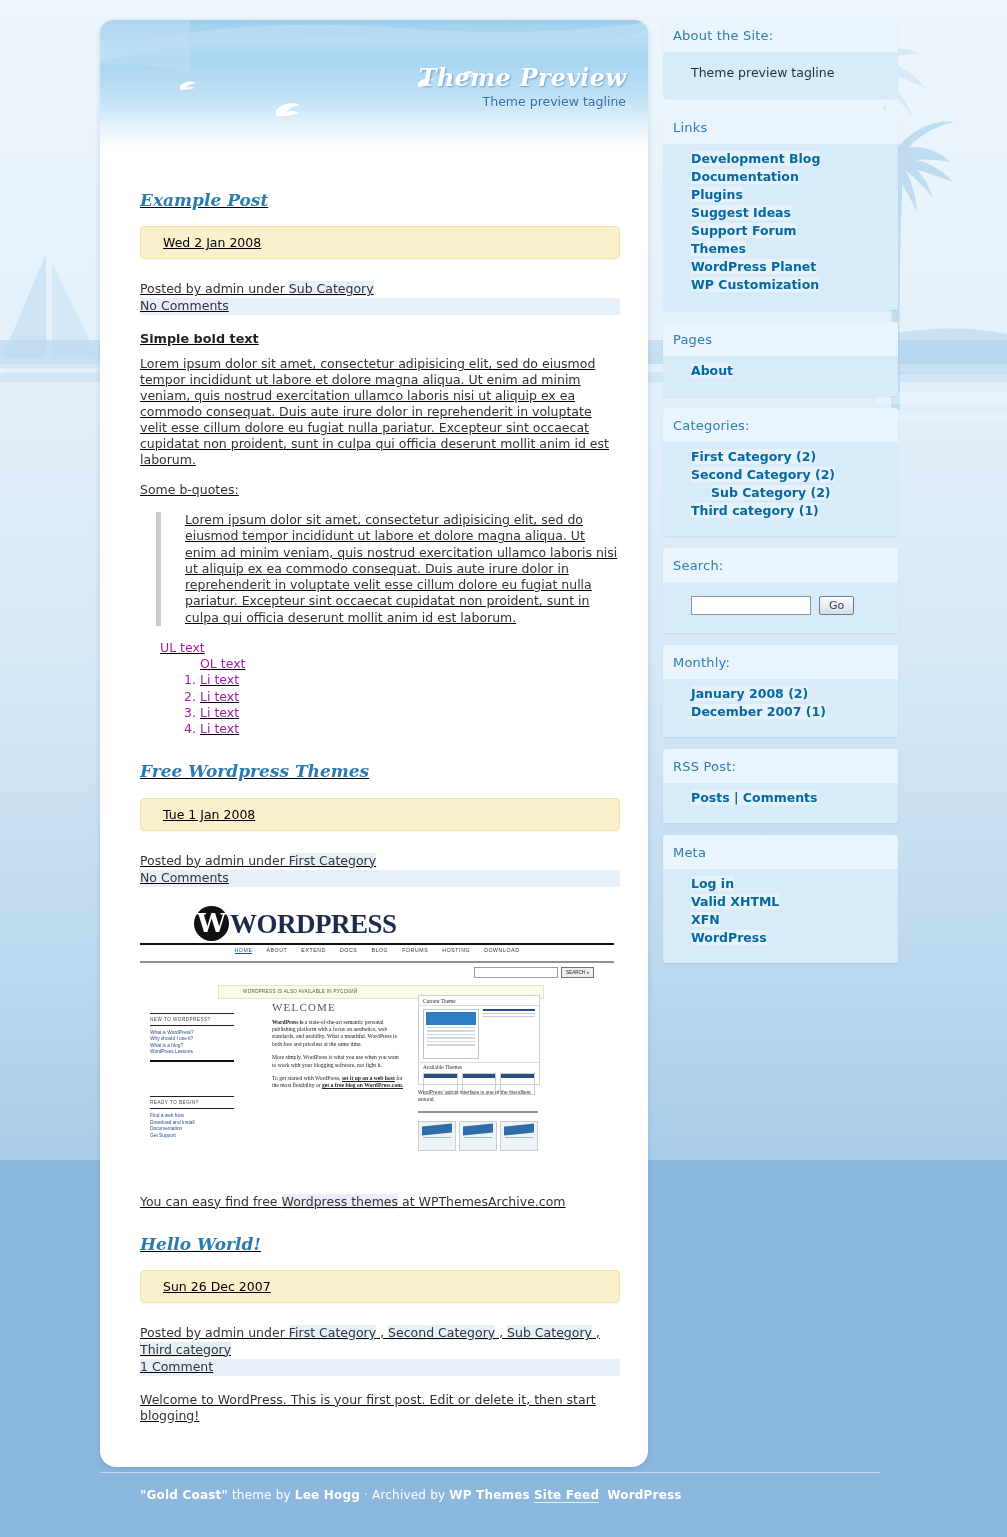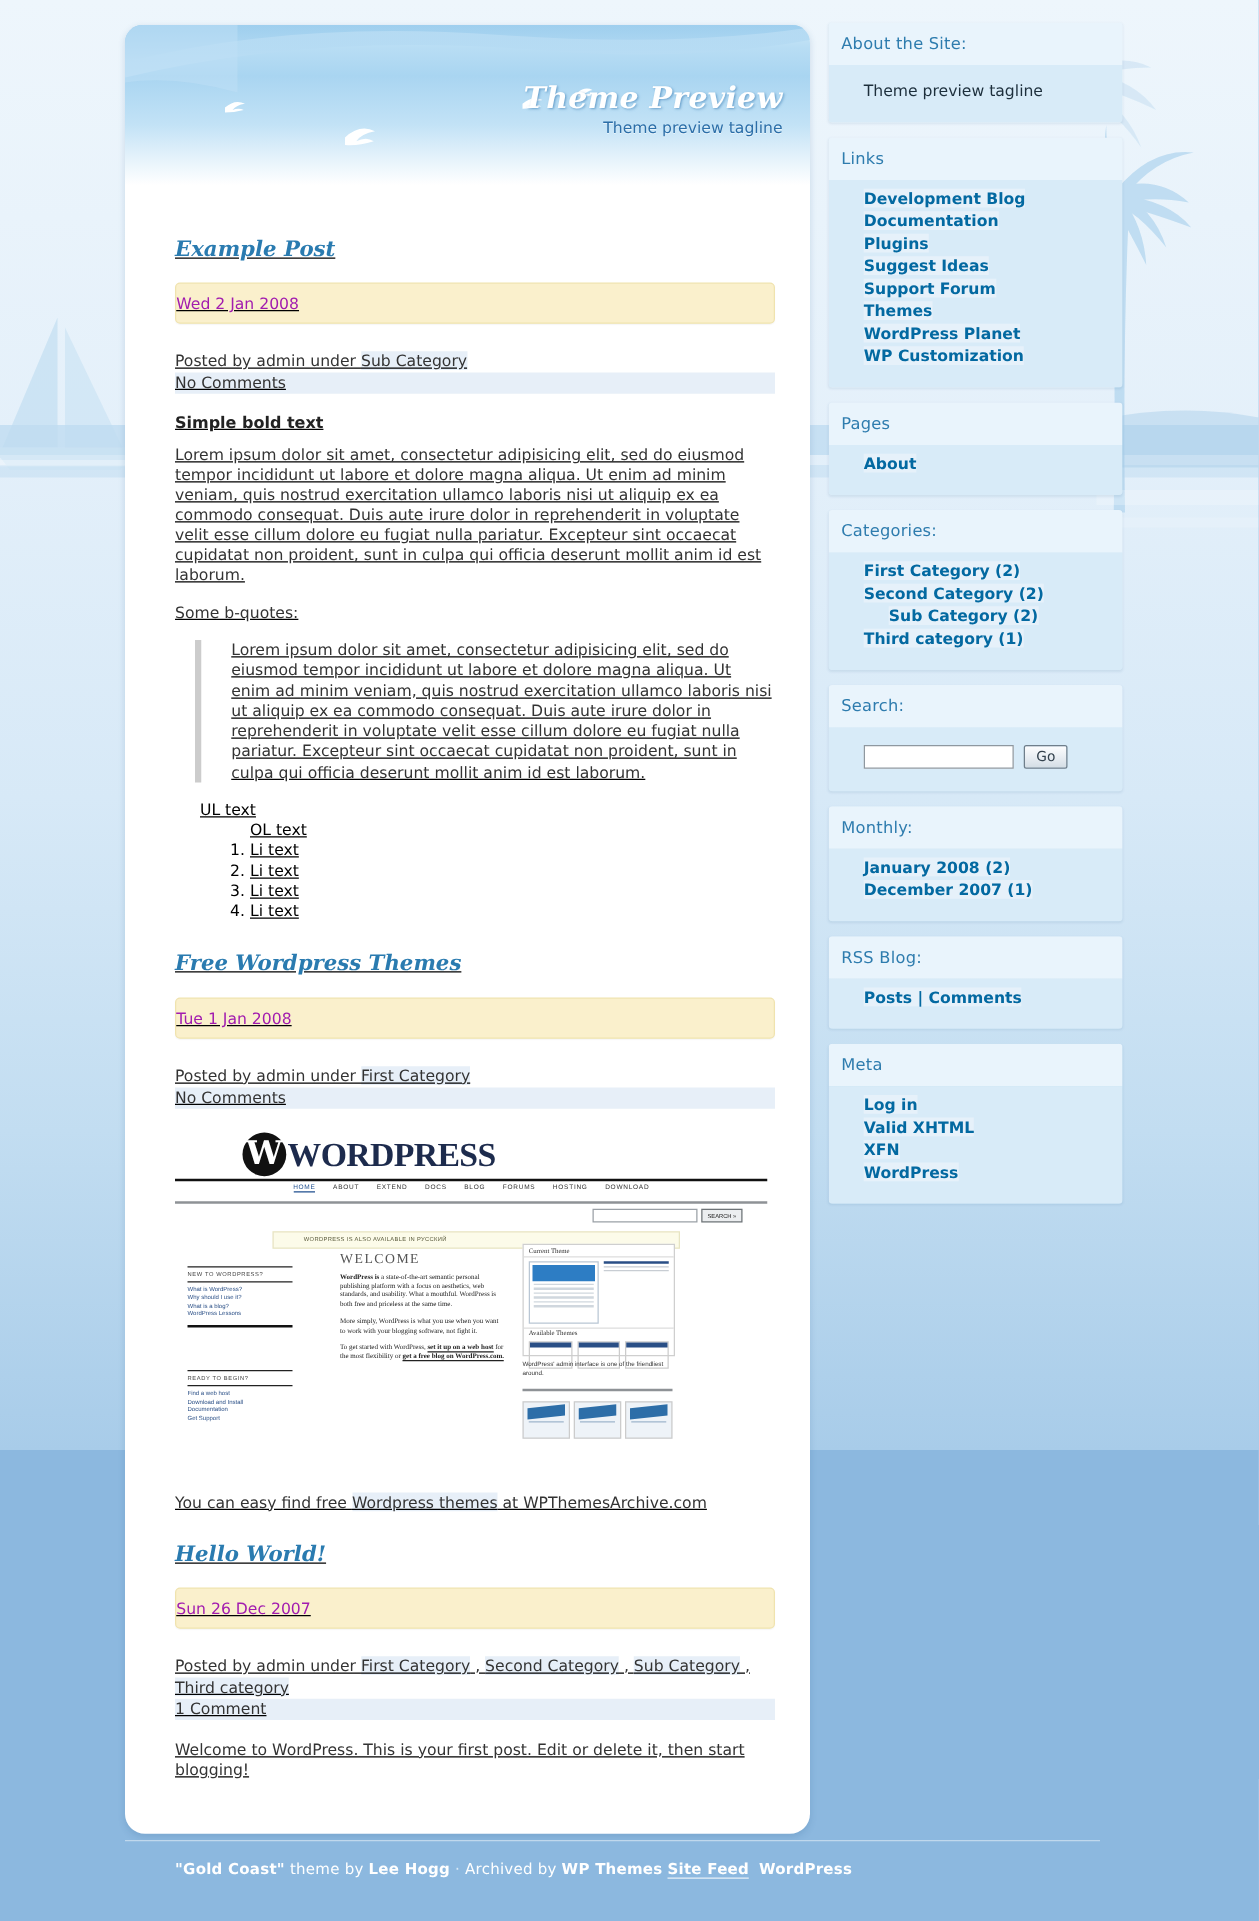--- a/index.html
+++ b/index.html
@@ -67,36 +67,36 @@
   .post { margin-bottom:6px; }
   .post-title {
     font-family:"DejaVu Serif", serif;
     font-style:italic; font-weight:bold; font-size:17px;
     color:#2a7bb0; margin:24px 0 16px 0; line-height:1.2;
   }
   .post-date {
     background:#faf0cc;
     border:1px solid #f0e3ae;
     border-radius:4px;
-    padding:8px 0;
-    font-size:12.5px; color:#a21caf;
+    padding:8px 22px;
+    font-size:12.5px; color:#000000;
     margin-bottom:22px;
     box-shadow:0 1px 1px rgba(0,0,0,.04);
   }
   .post-meta { font-size:12.5px; color:#333; line-height:1.35; margin-bottom:16px; }
   .post-meta a, .inline-link { color:#333; text-decoration:none; background:#e7eff8; }
   .post-meta .cmt { display:block; }
   .post h4 { font-size:12.8px; font-weight:bold; color:#222; margin:0 0 10px 0; }
   .post p { font-size:12.5px; color:#333; line-height:1.28; margin:0 0 14px 0; }
   blockquote {
     margin:0 0 14px 16px; padding:0 0 0 24px;
     border-left:5px solid #cccccc;
     font-size:12.5px; color:#333; line-height:1.3;
   }
-  .list-wrap { margin:0 0 0 0; font-size:12.5px; color:#000000; }
+  .list-wrap { margin:0 0 0 0; font-size:12.5px; color:#a21caf; }
   .list-wrap .ul-item { margin-left:20px; line-height:1.3; }
   .list-wrap .ol-label { margin-left:60px; line-height:1.3; }
   .list-wrap ol { margin:0; padding-left:60px; line-height:1.3; }
   .list-wrap ol li { margin:0; padding:0; }
 
   
   .wp-shot {
     width:474px; height:273px; background:#fff; margin:0 0 18px 0;
     position:relative; overflow:hidden;
     font-family:"Liberation Serif", serif;
@@ -489,21 +489,21 @@
     <div class="widget-title">Monthly:</div>
     <div class="widget-body">
       <ul>
         <li><a href="#">January 2008 (2)</a></li>
         <li><a href="#">December 2007 (1)</a></li>
       </ul>
     </div>
   </div>
 
   <div class="widget">
-    <div class="widget-title">RSS Blog:</div>
+    <div class="widget-title">RSS Post:</div>
     <div class="widget-body">
       <ul>
         <li><a href="#">Posts | Comments</a></li>
       </ul>
     </div>
   </div>
 
   <div class="widget">
     <div class="widget-title">Meta</div>
     <div class="widget-body">

